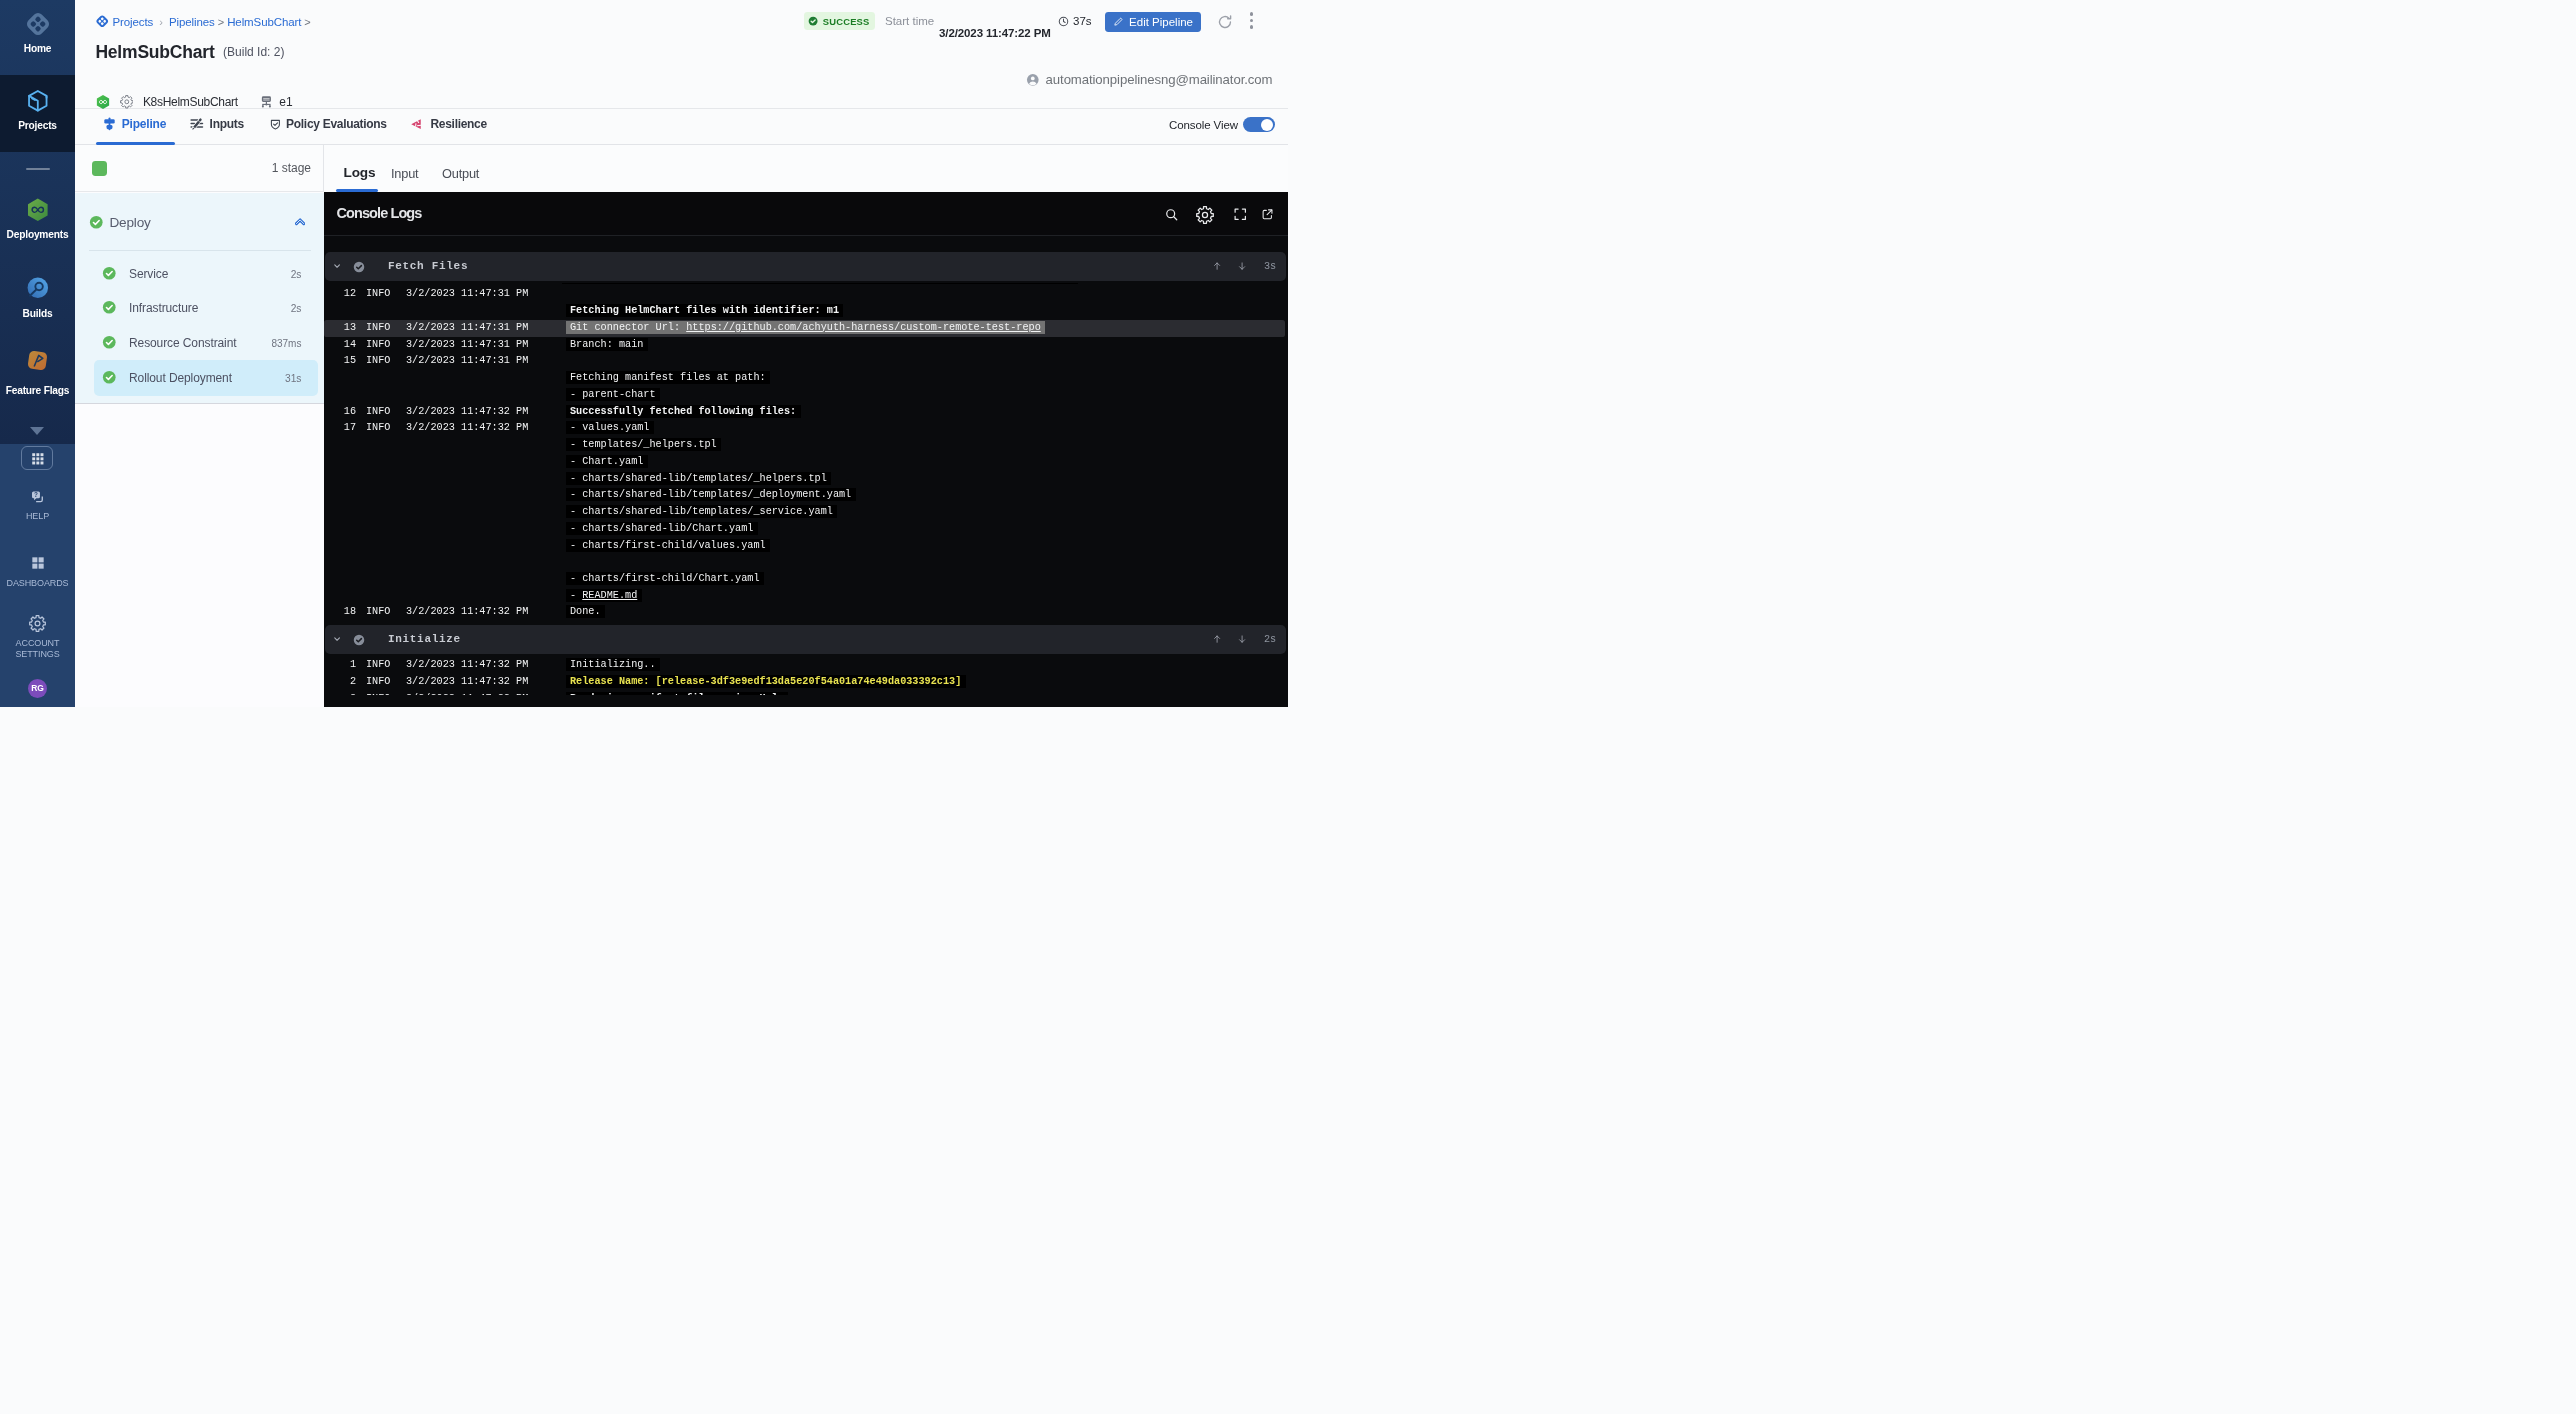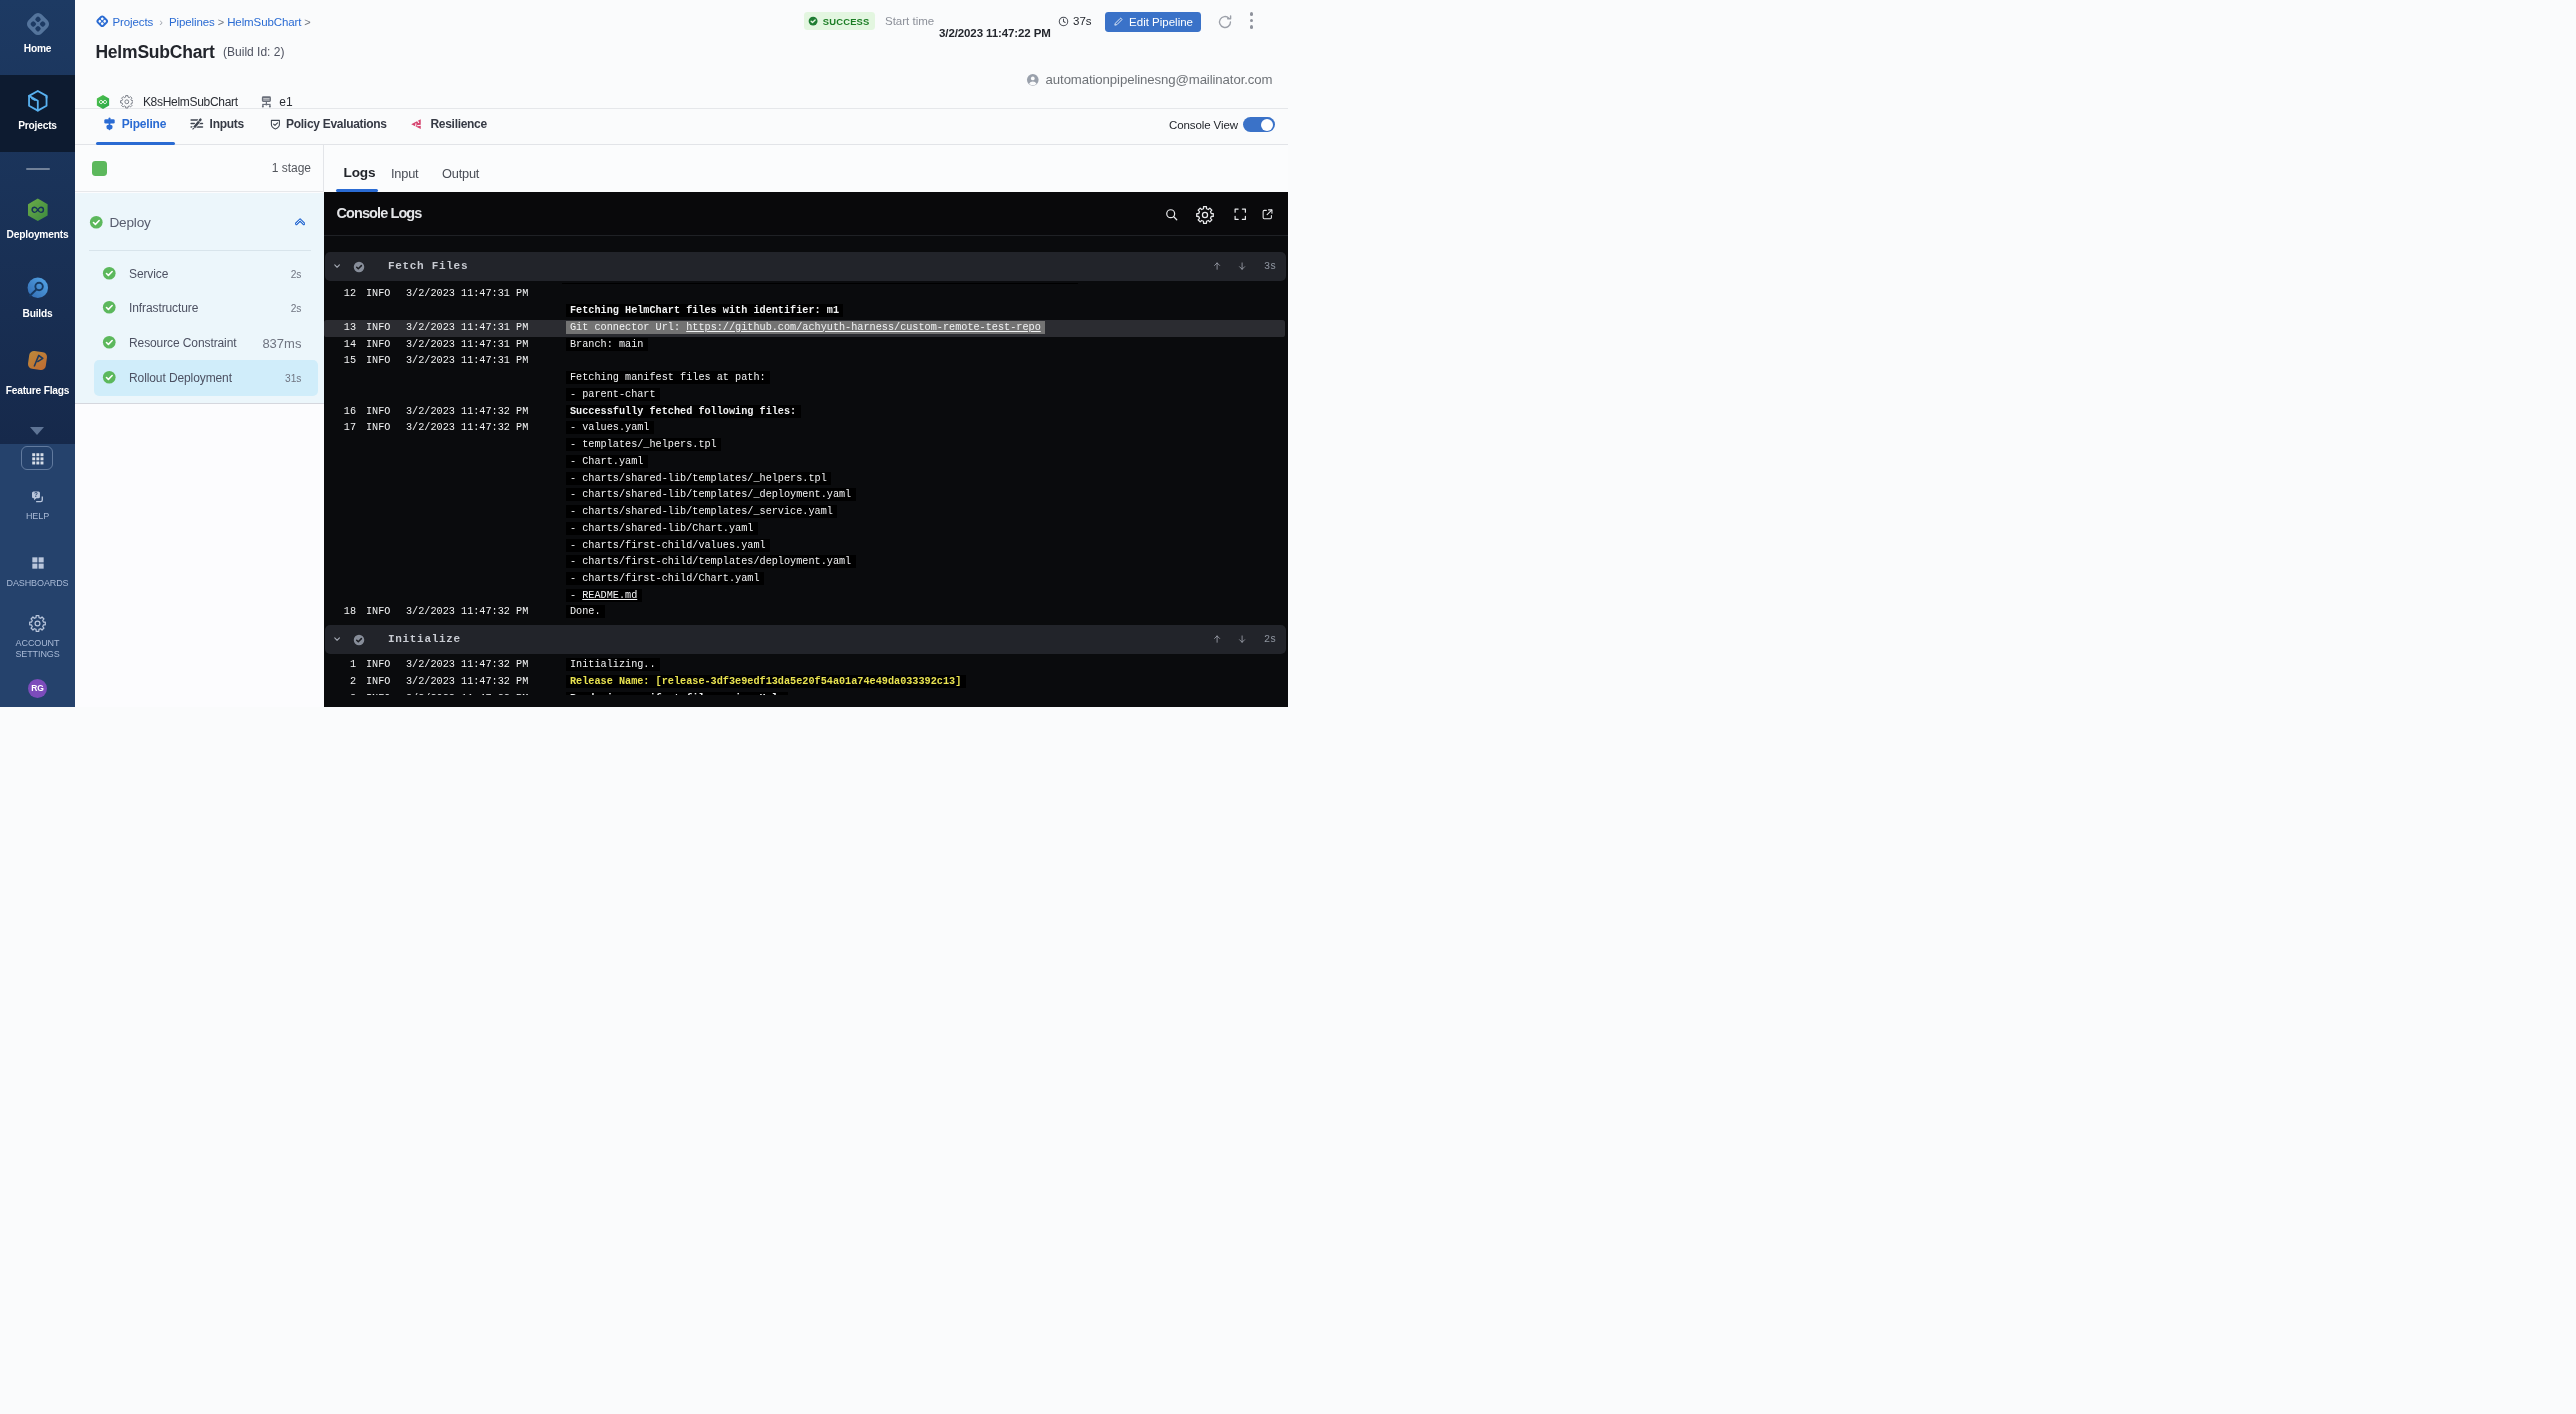--- a/index.html
+++ b/index.html
@@ -334,21 +334,21 @@
 <div class="abs" style="right:22.6px;top:50%;transform:translateY(-50%);font-size:10.2px;color:#6F7480;">2s</div>
 </div>
 <div class="abs" style="left:0;top:132px;width:249px;height:35px;">
 <div class="abs" style="left:27px;top:10.2px;">
             <svg width="14.5" height="14.5" viewBox="0 0 24 24">
               <circle cx="12" cy="12" r="10.5" fill="#5CB85C"></circle>
               <path d="M7.4 12.4 L10.6 15.5 L16.8 9.2" fill="none" stroke="#FFF" stroke-width="2.6" stroke-linecap="round" stroke-linejoin="round"></path>
             </svg>
           </div>
 <div class="abs" style="left:54px;top:50%;transform:translateY(-50%);font-size:12px;color:#4D5162;letter-spacing:-0.1px;">Resource Constraint</div>
-<div class="abs" style="right:22.6px;top:50%;transform:translateY(-50%);font-size:13px;color:#6F7480;">837ms</div>
+<div class="abs" style="right:22.6px;top:50%;transform:translateY(-50%);font-size:10px;color:#6F7480;">837ms</div>
 </div>
 <div class="abs" style="left:0;top:167px;width:249px;height:35px;">
 <div class="abs" style="left:19px;top:0px;width:224px;height:36px;background:#D0EDFA;border-radius:5.1px;"></div>
 <div class="abs" style="left:27px;top:10.2px;">
             <svg width="14.5" height="14.5" viewBox="0 0 24 24">
               <circle cx="12" cy="12" r="10.5" fill="#5CB85C"></circle>
               <path d="M7.4 12.4 L10.6 15.5 L16.8 9.2" fill="none" stroke="#FFF" stroke-width="2.6" stroke-linecap="round" stroke-linejoin="round"></path>
             </svg>
           </div>
 <div class="abs" style="left:54px;top:50%;transform:translateY(-50%);font-size:12px;color:#4D5162;letter-spacing:-0.1px;">Rollout Deployment</div>
@@ -472,23 +472,20 @@
 </div>
 <div class="lrow" style="top:285px;">
 <span class="msg"><span class="chip">- charts/shared-lib/Chart.yaml</span></span>
 </div>
 <div class="lrow" style="top:268px;">
 <span class="msg"><span class="chip">- charts/shared-lib/templates/_service.yaml</span></span>
 </div>
 <div class="lrow" style="top:302px;">
 <span class="msg"><span class="chip">- charts/first-child/values.yaml</span></span>
 </div>
-<div class="lrow" style="top:318px;">
-<span class="msg"><span class="chip">- charts/first-child/templates/deployment.yaml</span></span>
-</div>
 <div class="lrow" style="top:335px;">
 <span class="msg"><span class="chip">- charts/first-child/Chart.yaml</span></span>
 </div>
 <div class="lrow" style="top:352px;">
 <span class="msg"><span class="chip">- <span style="text-decoration:underline;">README.md</span></span></span>
 </div>
 <div class="lrow" style="top:368px;">
 <span class="ln">18</span><span class="info">INFO</span><span class="ts">3/2/2023 11:47:32 PM</span>
 <span class="msg"><span class="chip">Done.</span></span>
 </div>

